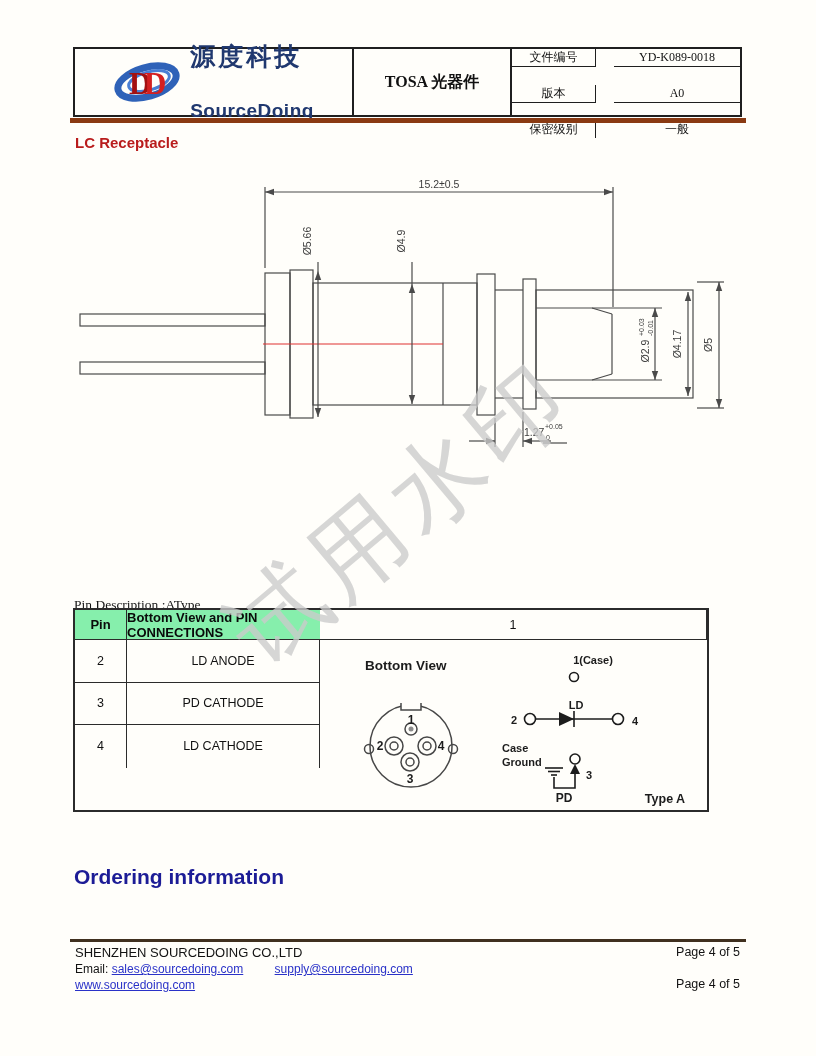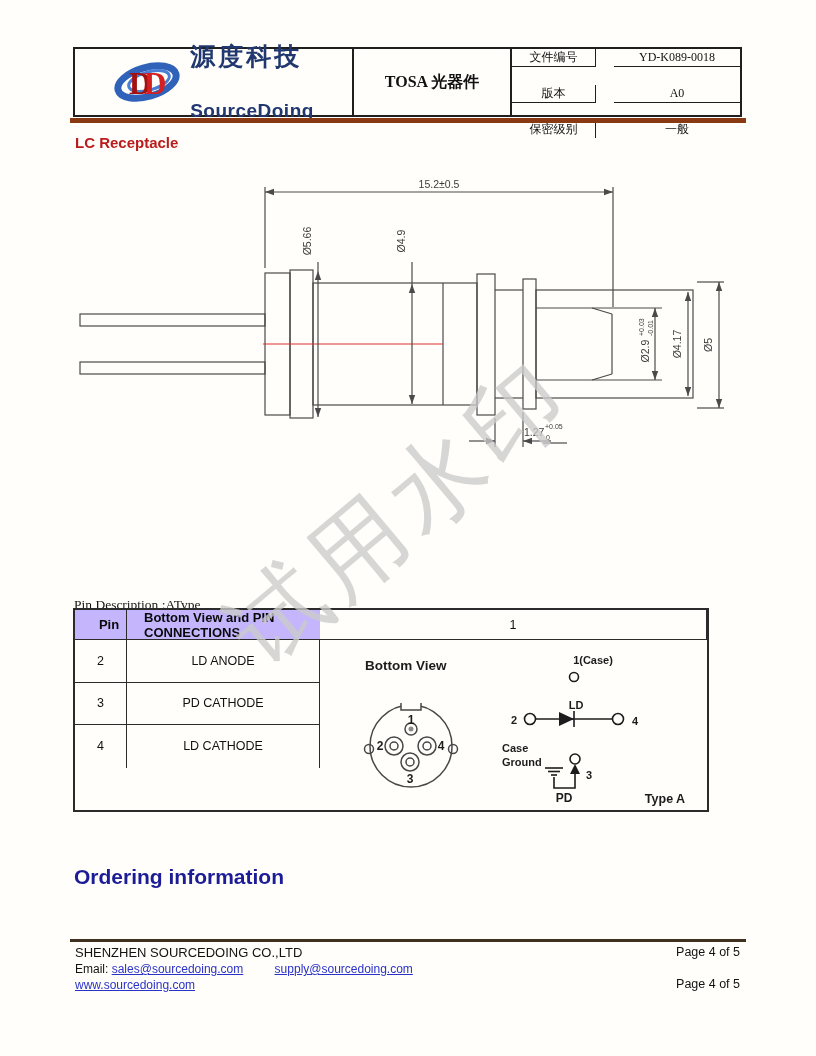--- a/index.html
+++ b/index.html
@@ -37,21 +37,21 @@
   .dtol{font-family:"Liberation Sans",sans-serif;font-size:7px;fill:#3c3c3c;}
   .darw{fill:#4a4a4a;stroke:none;}
 
   
   .pin-table{position:absolute;left:73px;top:608px;width:632px;height:200px;
              display:grid;grid-template-columns:52px 193px 387px;
              grid-template-rows:30px repeat(4,42.5px);
              border:2px solid #2b2b2b;background:#fffefa;font-size:12.5px;}
   .pt-cell{border-right:1.5px solid #2b2b2b;border-bottom:1.5px solid #2b2b2b;
            display:flex;align-items:center;justify-content:center;}
-  .pt-head{background:#c4b5fd;font-weight:bold;font-size:13px;color:#0a0a0a;padding-left:17px;}
+  .pt-head{background:#86efac;font-weight:bold;font-size:13px;color:#0a0a0a;}
   .pt-diagram{grid-column:3;grid-row:2/6;position:relative;border-bottom:none;border-right:none;}
   .no-b{border-bottom:none;}
   .no-r{border-right:none;}
   .bv{font-family:"Liberation Sans",sans-serif;fill:#1c1c1c;font-weight:bold;}
   .sline{stroke:#1c1c1c;stroke-width:1.6;fill:none;}
   .pkg{stroke:#474747;stroke-width:1.5;fill:none;}
 
   
   .watermark{position:absolute;left:140px;top:452px;width:520px;height:120px;
              font-size:95px;line-height:120px;text-align:center;letter-spacing:8px;

